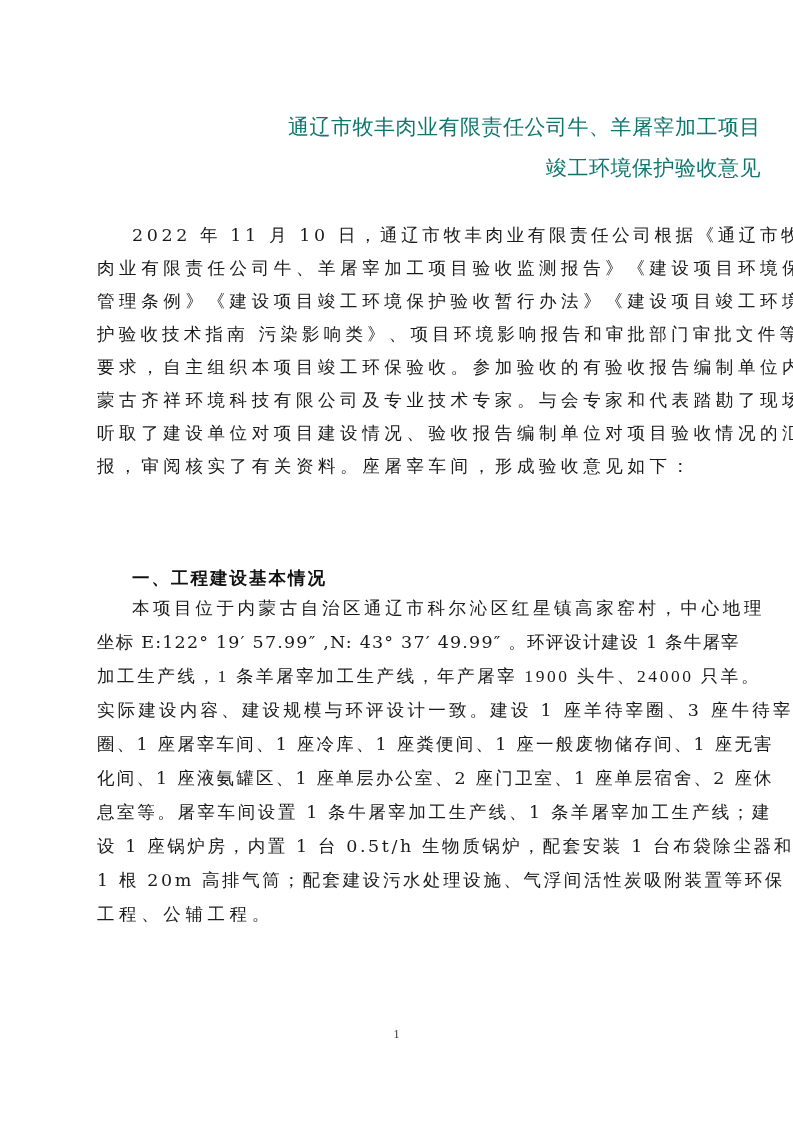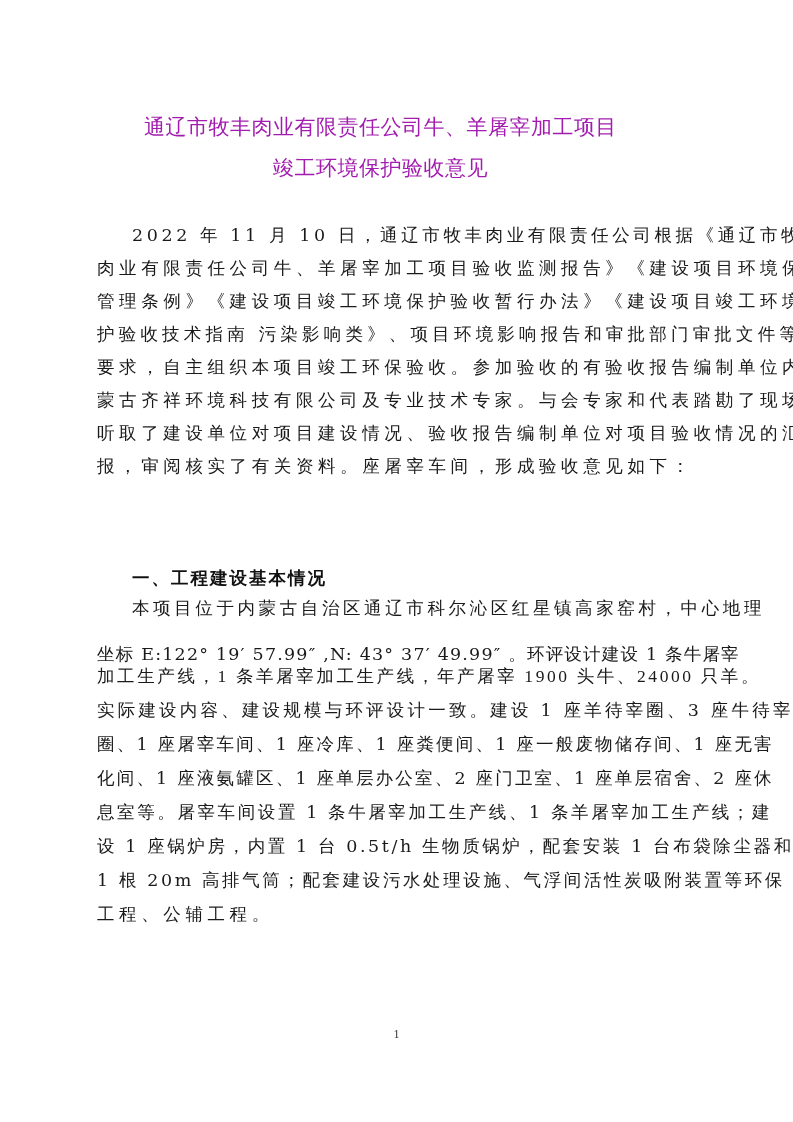--- a/index.html
+++ b/index.html
@@ -1,21 +1,21 @@
 <!DOCTYPE html>
 <html><head>
   <meta charset="utf-8">
   <style>
     html, body { margin: 0; padding: 0; background: #ffffff; }
     body { width: 793px; height: 1122px; position: relative; overflow: hidden;
            font-family: "DejaVu Serif", "Liberation Serif", serif; color: #111; }
     .page { position: absolute; left: 0; top: 0; width: 793px; height: 1122px; background: #fff; }
-    .title { position: absolute; left: 0; width: 761px; text-align: center;
+    .title { position: absolute; left: 0; width: 761px; text-align: right;
              font-family: "DejaVu Sans", "Liberation Sans", sans-serif;
-             font-size: 21px; color: #a21caf; letter-spacing: 0.5px; white-space: nowrap; }
+             font-size: 21px; color: #0f766e; letter-spacing: 0.5px; white-space: nowrap; }
     .title.t1 { top: 113px; }
     .title.t2 { top: 154px; }
     .line { position: absolute; left: 97px; width: 604px; font-size: 17.5px; line-height: 22px;
             white-space: nowrap; letter-spacing: 4.6px; color: #1a1a1a; overflow: visible; }
     .heading { position: absolute; left: 132px; font-family: "DejaVu Sans", "Liberation Sans", sans-serif;
                font-weight: bold; font-size: 17.5px; letter-spacing: 2px; white-space: nowrap; color: #111; margin-top: 44px; }
     .subheading { position: absolute; font-size: 17.5px; letter-spacing: 4.6px; white-space: nowrap; color: #1a1a1a; }
     .pagenum { position: absolute; top: 1027px; left: 0; width: 793px; text-align: center;
                font-family: "Liberation Serif", serif; font-size: 12px; color: #333; }
   </style>
@@ -31,21 +31,21 @@
   <div class="line" style="top:290px;">管理条例》《建设项目竣工环境保护验收暂行办法》《建设项目竣工环境保</div>
   <div class="line" style="top:323px; letter-spacing:4.2px;">护验收技术指南 污染影响类》、项目环境影响报告和审批部门审批文件等</div>
   <div class="line" style="top:356px;">要求，自主组织本项目竣工环保验收。参加验收的有验收报告编制单位内</div>
   <div class="line" style="top:389px;">蒙古齐祥环境科技有限公司及专业技术专家。与会专家和代表踏勘了现场，</div>
   <div class="line" style="top:422px;">听取了建设单位对项目建设情况、验收报告编制单位对项目验收情况的汇</div>
   <div class="line" style="top:455px;">报，审阅核实了有关资料。座屠宰车间，形成验收意见如下：</div>
 
   <div class="heading" style="top:522px;">一、工程建设基本情况</div>
 
   <div class="line" style="top:597px; left:132px; width:569px; letter-spacing:3.6px;">本项目位于内蒙古自治区通辽市科尔沁区红星镇高家窑村，中心地理</div>
-  <div class="line" style="top:631px; letter-spacing:1.2px;margin-top:12px;">坐标 E:122° 19′ 57.99″ ,N: 43° 37′ 49.99″ 。环评设计建设 1 条牛屠宰</div>
+  <div class="line" style="top:631px; letter-spacing:1.2px;">坐标 E:122° 19′ 57.99″ ,N: 43° 37′ 49.99″ 。环评设计建设 1 条牛屠宰</div>
   <div class="line" style="top:665px; letter-spacing:2.6px;font-family:Liberation Serif, serif;">加工生产线，1 条羊屠宰加工生产线，年产屠宰 1900 头牛、24000 只羊。</div>
   <div class="line" style="top:699px; letter-spacing:3.2px;">实际建设内容、建设规模与环评设计一致。建设 1 座羊待宰圈、3 座牛待宰</div>
   <div class="line" style="top:733px; letter-spacing:2.2px;">圈、1 座屠宰车间、1 座冷库、1 座粪便间、1 座一般废物储存间、1 座无害</div>
   <div class="line" style="top:767px; letter-spacing:2.2px;">化间、1 座液氨罐区、1 座单层办公室、2 座门卫室、1 座单层宿舍、2 座休</div>
   <div class="line" style="top:801px; letter-spacing:2.6px;">息室等。屠宰车间设置 1 条牛屠宰加工生产线、1 条羊屠宰加工生产线；建</div>
   <div class="line" style="top:835px; letter-spacing:2.6px;">设 1 座锅炉房，内置 1 台 0.5t/h 生物质锅炉，配套安装 1 台布袋除尘器和</div>
   <div class="line" style="top:869px; letter-spacing:2.6px;">1 根 20m 高排气筒；配套建设污水处理设施、气浮间活性炭吸附装置等环保</div>
   <div class="line" style="top:903px;">工程、公辅工程。</div>
 
 

